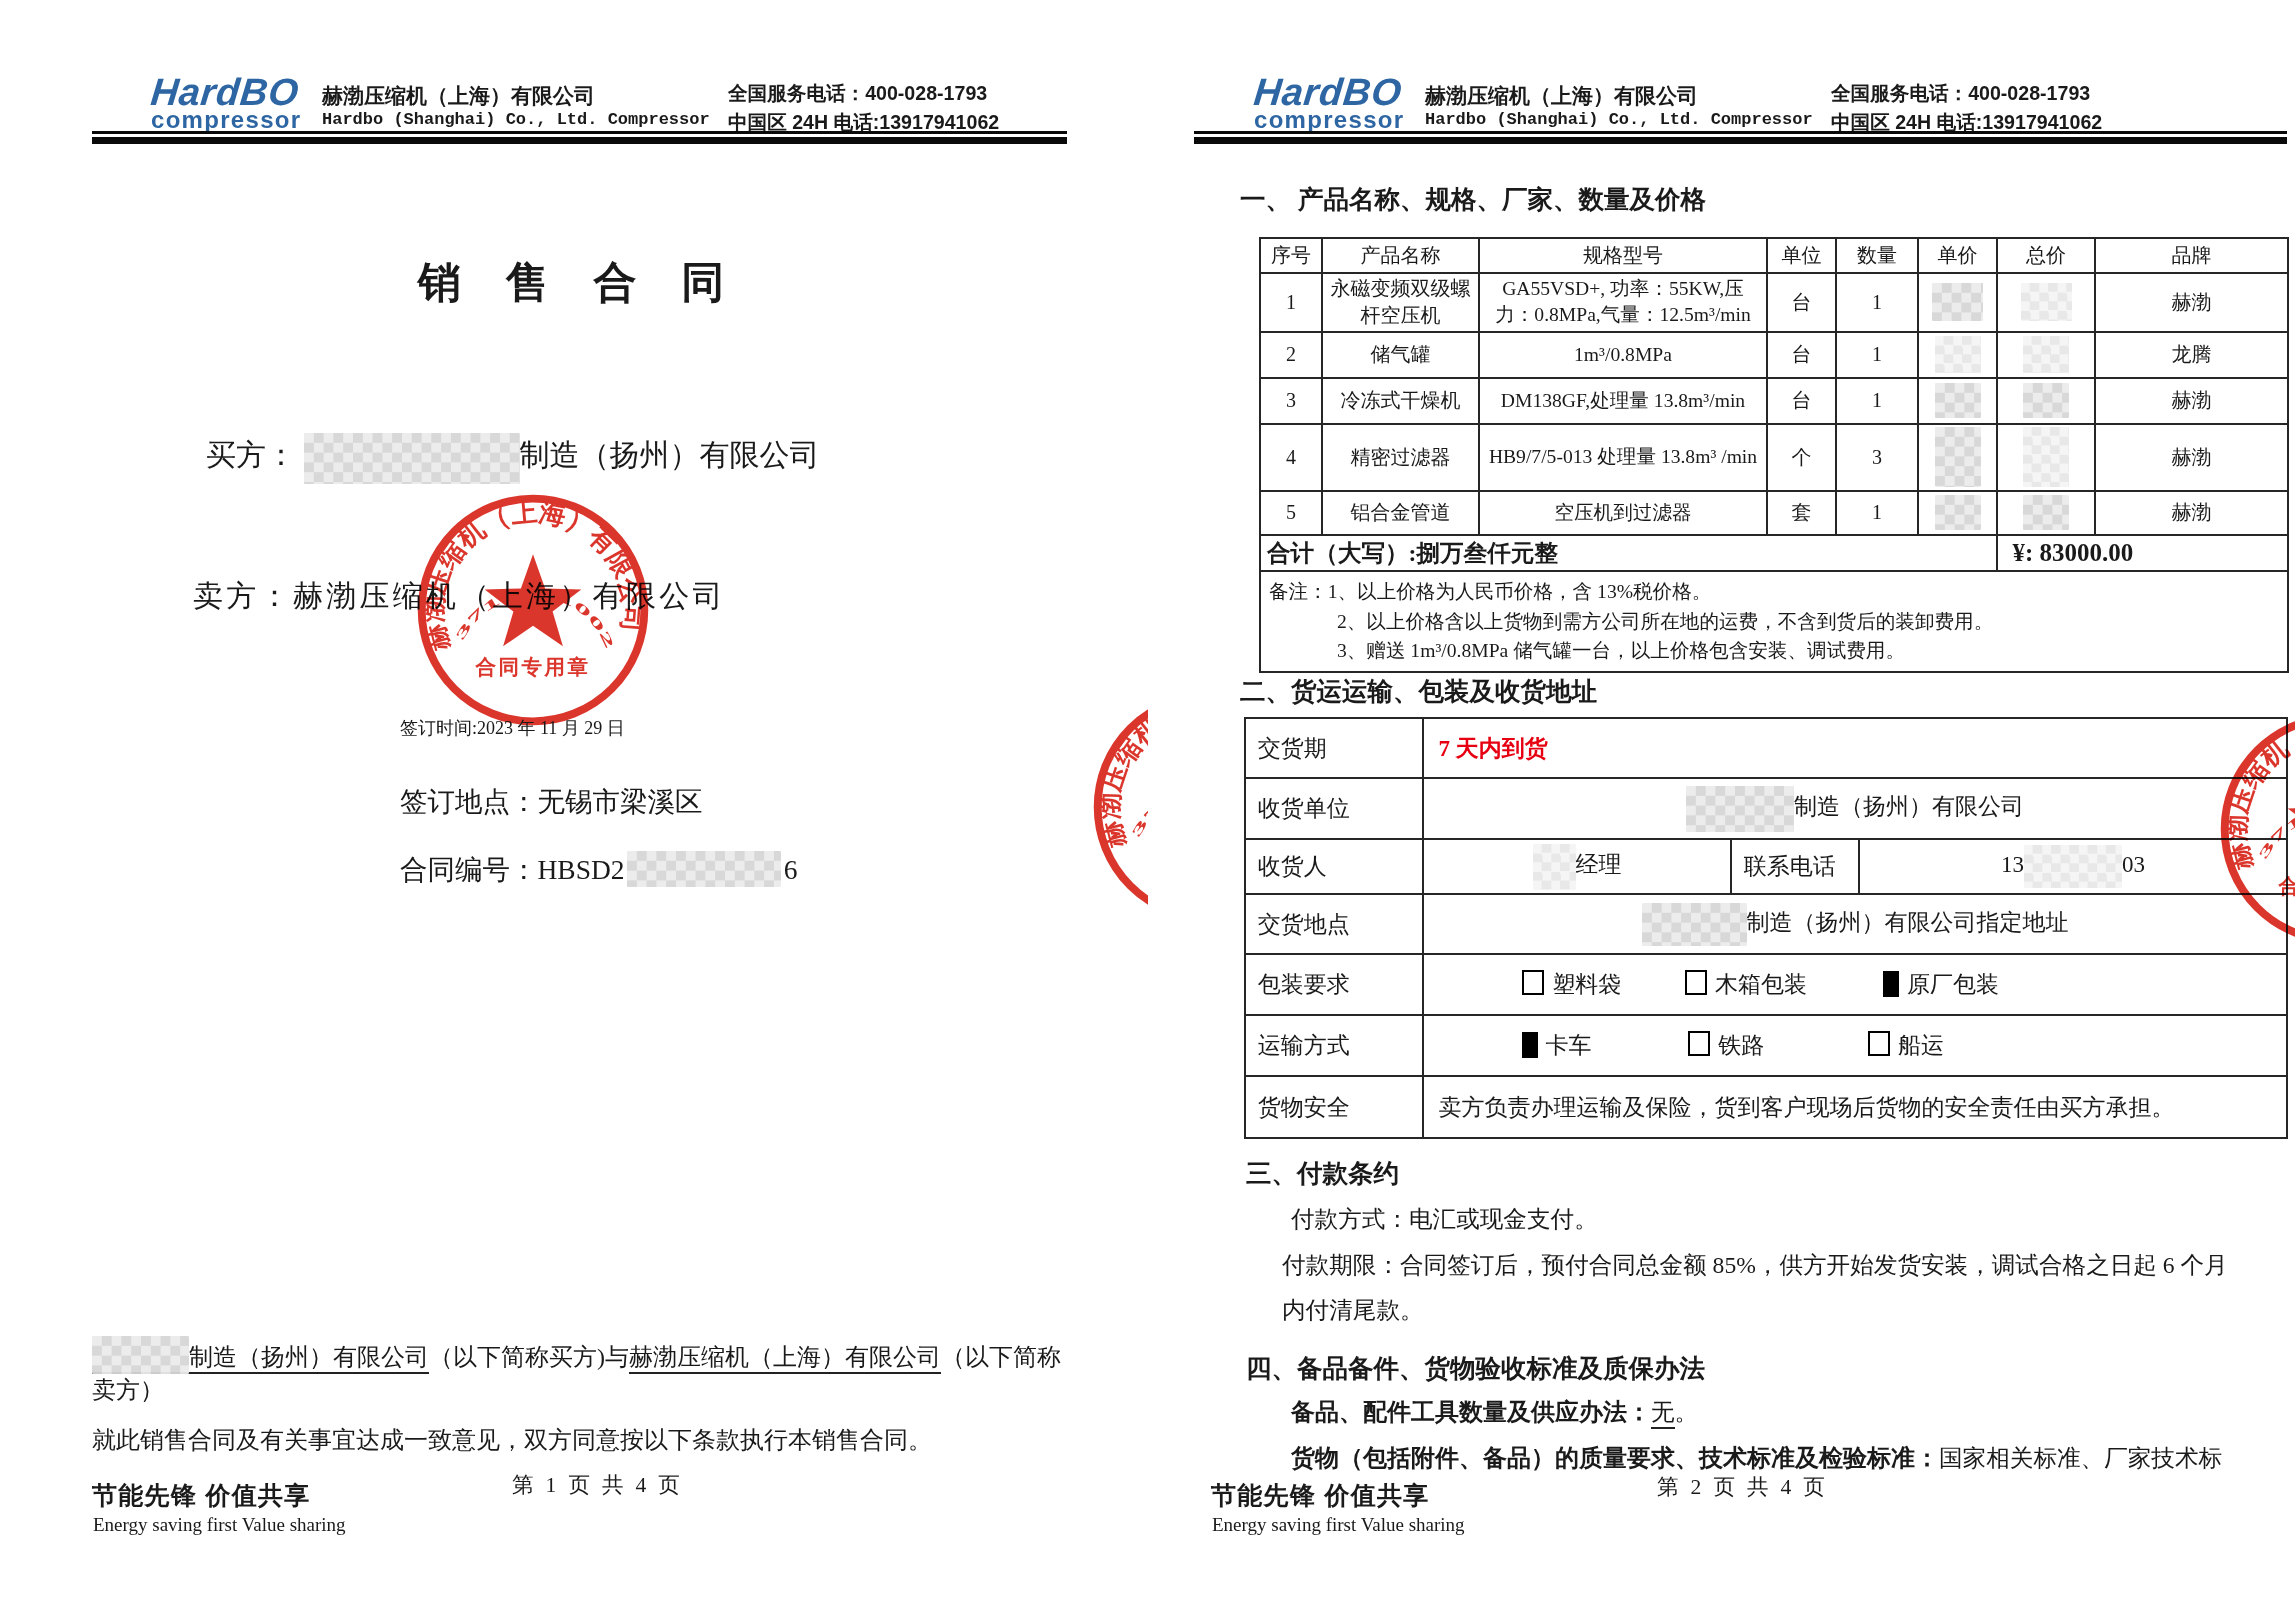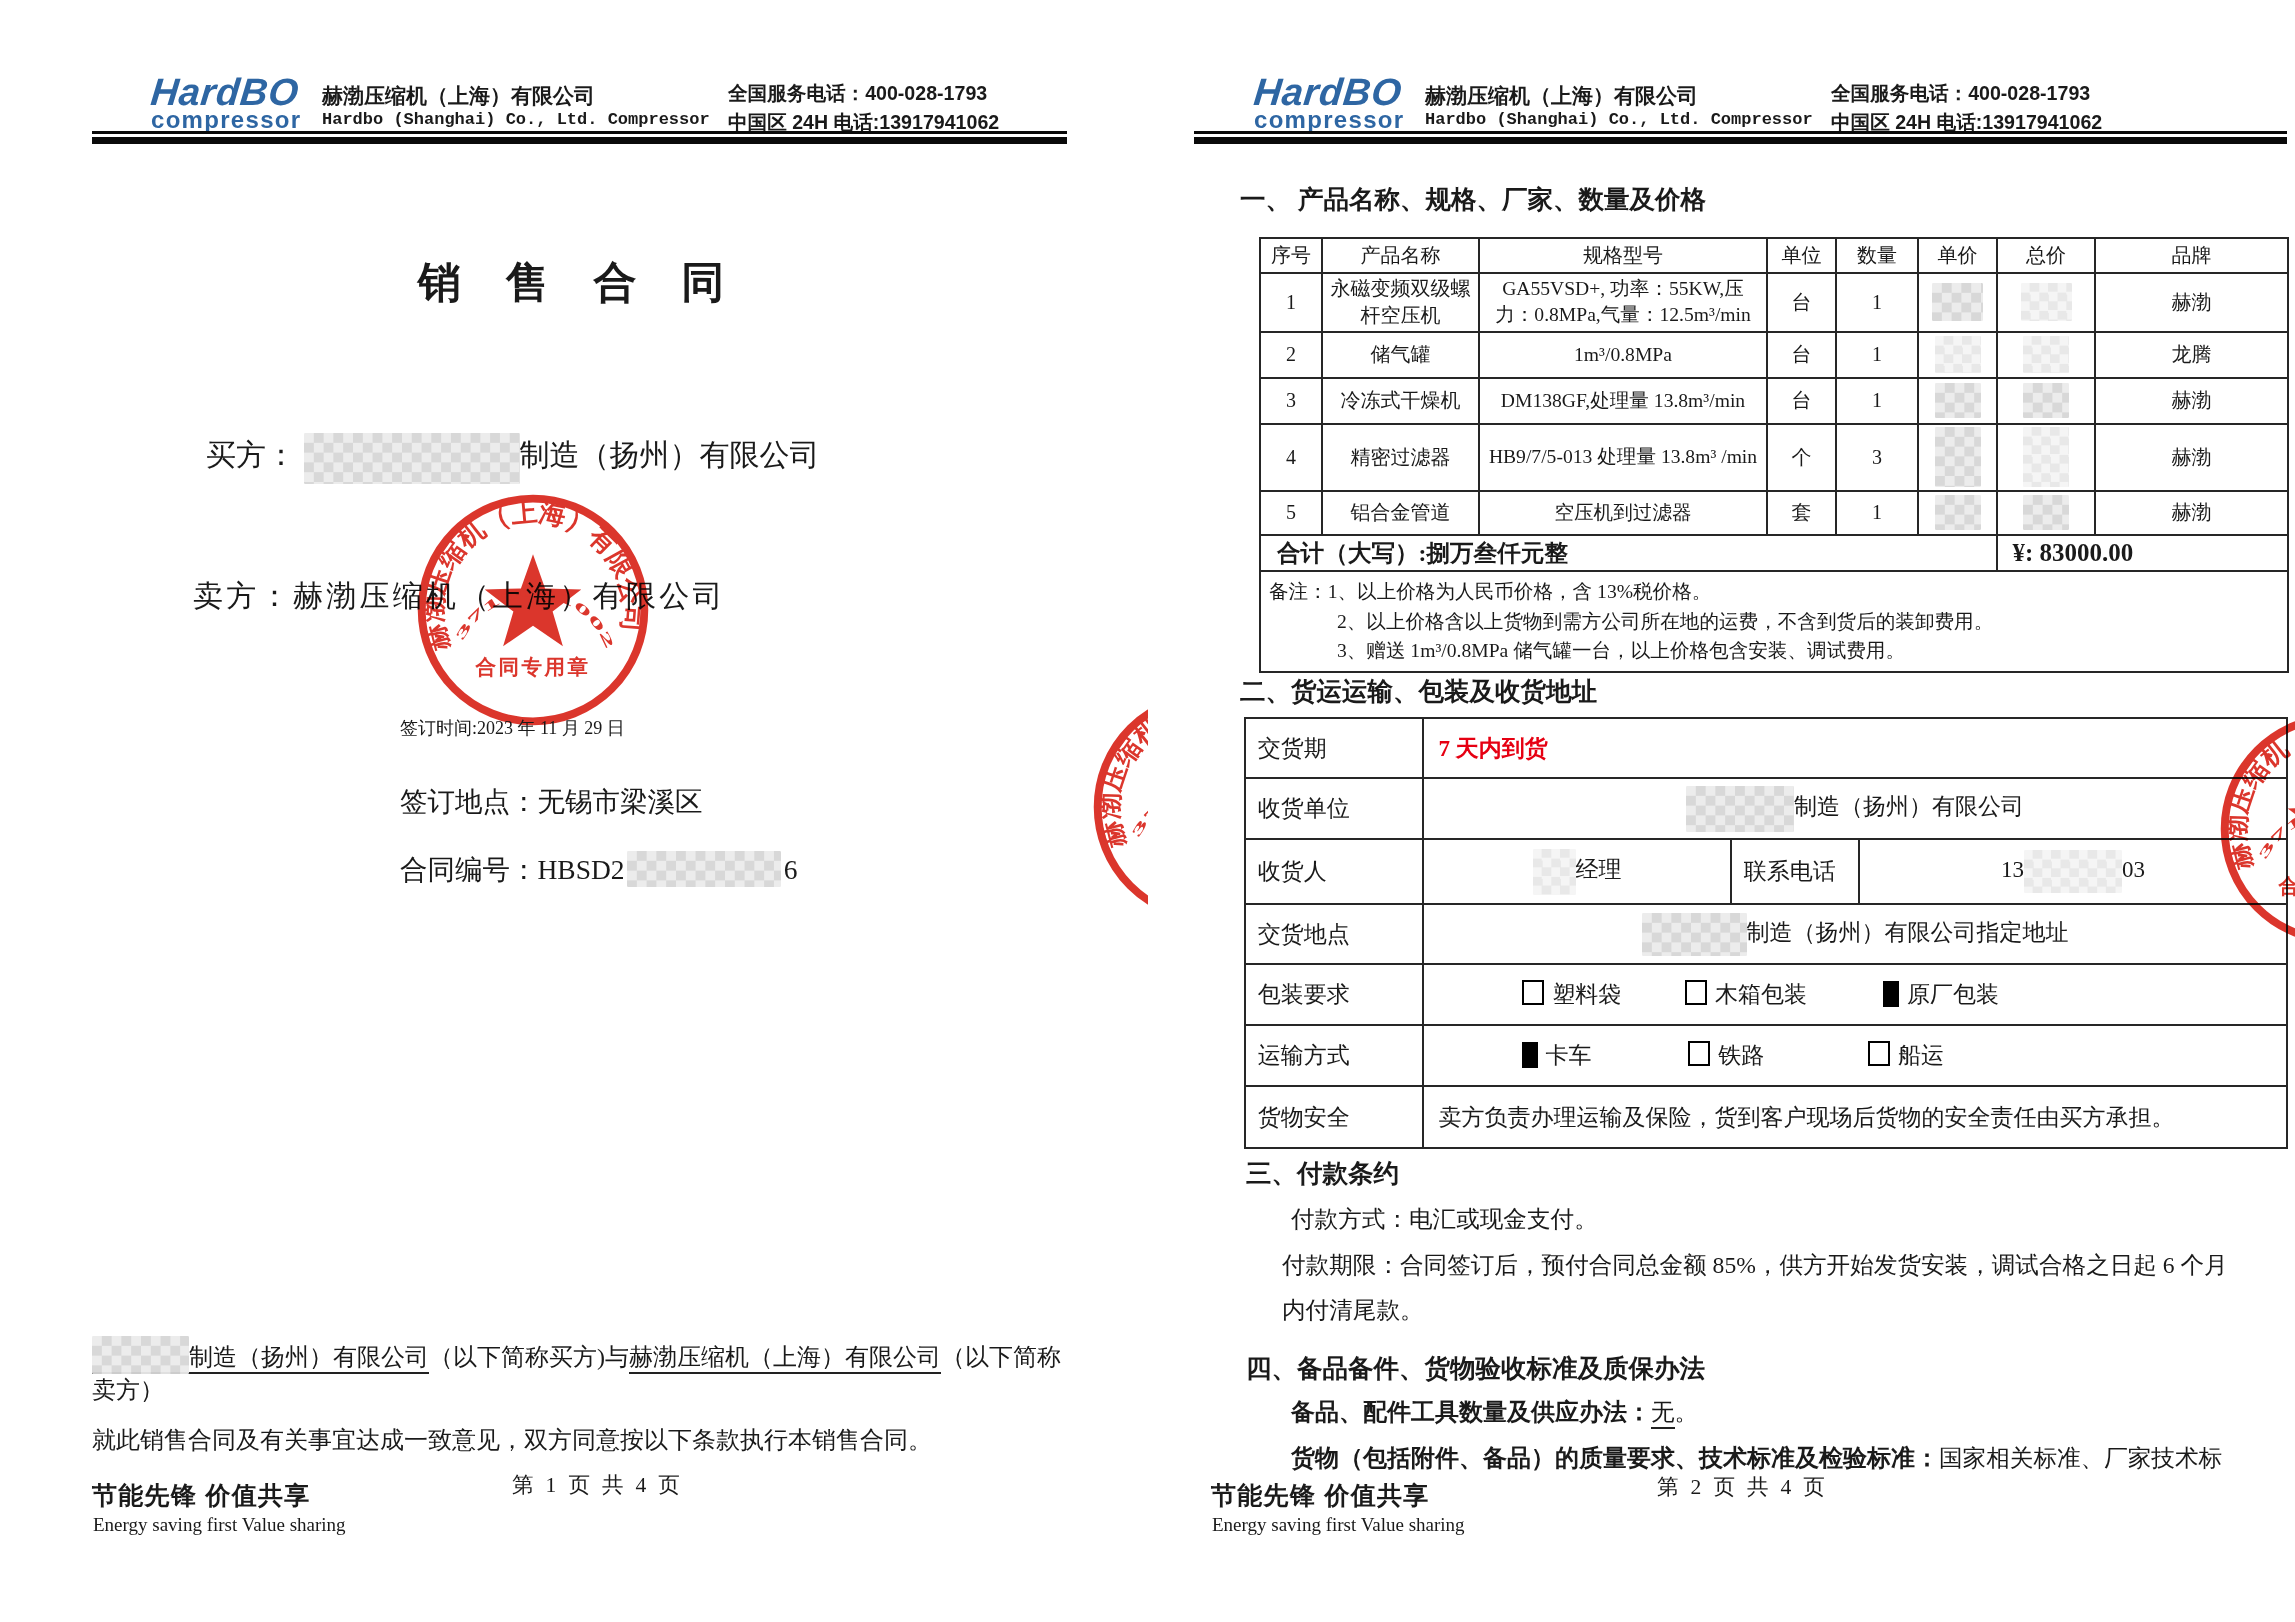--- a/index.html
+++ b/index.html
@@ -49,21 +49,21 @@
 
   
   table{border-collapse:collapse;table-layout:fixed;}
   #products-table{position:absolute;left:111px;top:237px;width:1027px;
     font-size:20px;}
   #products-table td,#products-table th{
     border:2px solid #262626;text-align:center;vertical-align:middle;
     font-weight:normal;padding:1.3px 3.9px;overflow:hidden;}
   #products-table{border:2.6px solid #262626;}
   #products-table .spec{font-size:19.6px;line-height:26px;}
-  #products-table .total-label{text-align:left;padding-left:16px;font-weight:700;font-size:23.6px;}
+  #products-table .total-label{text-align:left;padding-left:6px;font-weight:700;font-size:23.6px;}
   #products-table .total-amount{text-align:left;padding-left:14.4px;font-weight:700;font-size:25px;}
   #products-table .notes{text-align:left;font-size:19.6px;line-height:29.4px;padding:5.2px 6.5px 5.2px 7.9px;}
   #products-table .notes .n-ind{padding-left:68px;}
 
   #delivery-table{position:absolute;left:96px;top:717px;width:1042px;font-size:23px;}
   #delivery-table td{border:2.6px solid #262626;vertical-align:middle;padding:1.3px 5.2px;overflow:hidden;margin-left:19px;}
   #delivery-table{border:2.6px solid #262626;}
   #delivery-table .lbl{text-align:left;padding-left:11.8px;}
   #delivery-table .val-c{text-align:center;}
   #delivery-table .val-l{text-align:left;padding-left:14.4px;}
@@ -276,21 +276,21 @@
         <tr style="height:60px;">
       <td class="lbl">交货期</td>
       <td colspan="3" class="val-l red" style="font-weight:600;">7 天内到货</td>
     </tr>
     <tr style="height:61px;">
       <td class="lbl">收货单位</td>
       <td colspan="3" class="val-c">
         <span class="mosaic" style="width:108px;height:46px;"></span><span>制造（扬州）有限公司</span>
       </td>
     </tr>
-    <tr style="height:65px;">
+    <tr style="height:55px;">
       <td class="lbl">收货人</td>
       <td class="val-c">
         <span class="mosaic light" style="width:43px;height:46px;"></span><span>经理</span>
       </td>
       <td class="lbl">联系电话</td>
       <td class="val-c">
         <span>13</span><span class="mosaic light" style="width:98px;height:43px;"></span><span>03</span>
       </td>
     </tr>
     <tr style="height:60px;">

